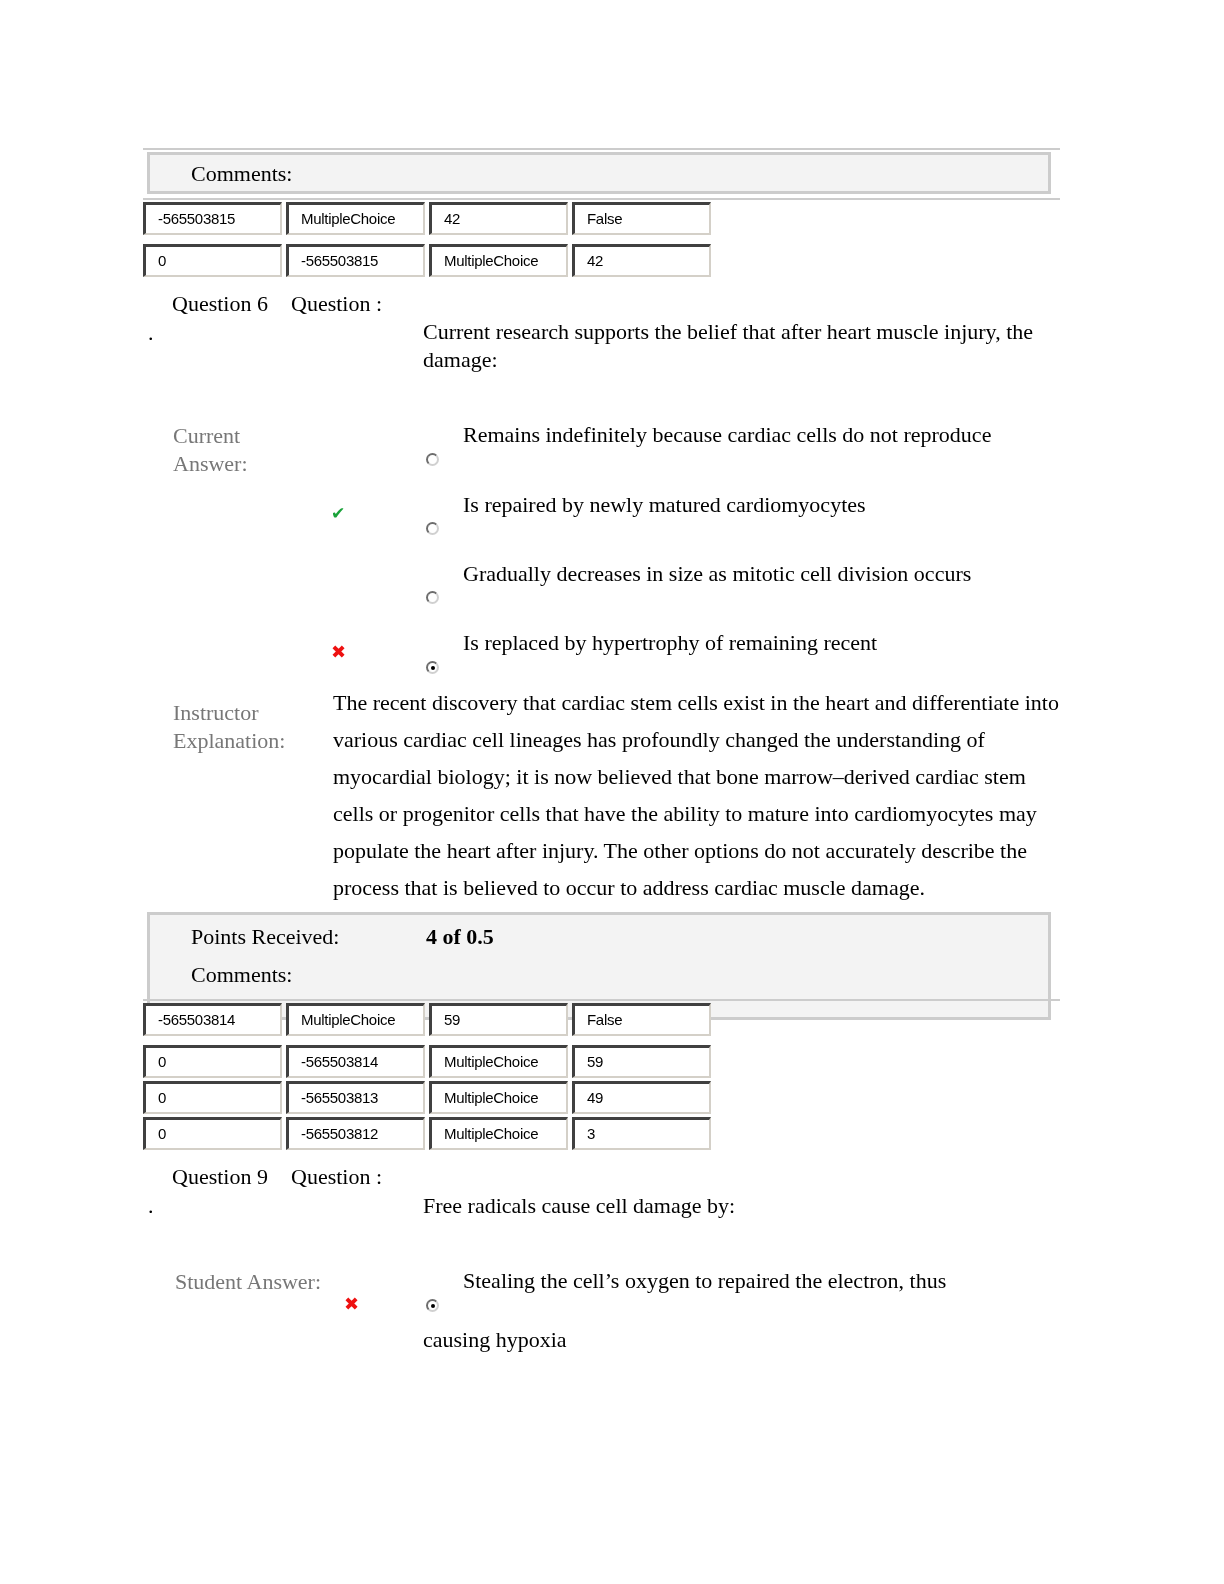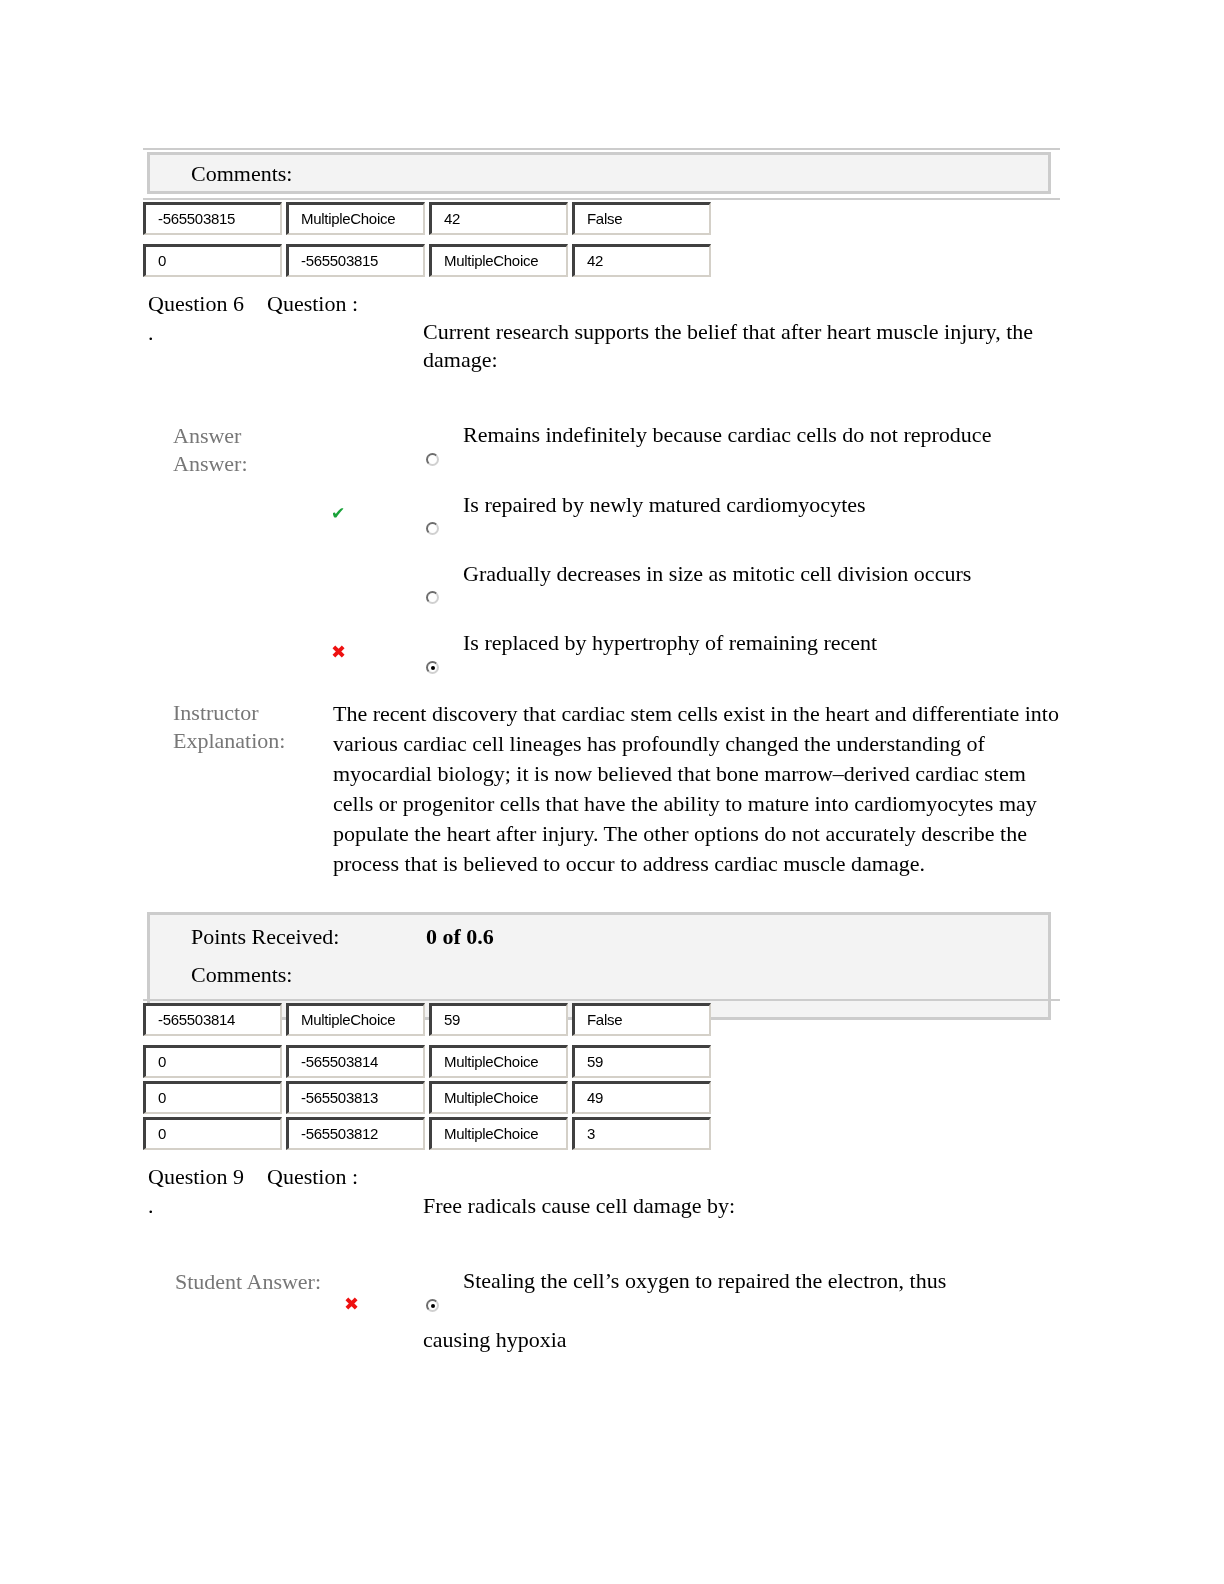--- a/index.html
+++ b/index.html
@@ -10,35 +10,35 @@
            border: 3px solid #cccccc; box-sizing: border-box; }
     .box-label { position: absolute; font-size: 22px; color: #000; }
     .box-value { position: absolute; font-size: 22px; font-weight: bold; color: #000; }
     .tbl-row { position: absolute; left: 143px; display: flex; }
     .cell { width: 139px; height: 33px; margin-right: 4px; box-sizing: border-box;
             border-top: 3px solid #404040; border-left: 3px solid #404040;
             border-right: 2px solid #d4d0c8; border-bottom: 2px solid #d4d0c8;
             background: #fff; font-family: "Liberation Sans", "DejaVu Sans", sans-serif;
             font-size: 15px; line-height: 27px; padding-left: 12px; white-space: nowrap;
             letter-spacing: -0.3px; }
-    .q-head { position: absolute; font-size: 22px; }
+    .q-head { position: absolute; font-size: 22px; margin-left: 24px; }
     .q-dot { position: absolute; font-size: 22px; }
     .q-text { position: absolute; left: 423px; font-size: 22px; line-height: 28px; width: 640px; }
     .gray-label { position: absolute; font-size: 22px; color: #777777; line-height: 28px; }
     .opt-text { position: absolute; left: 463px; font-size: 22px; white-space: nowrap; }
     .radio { position: absolute; left: 426px; width: 13px; height: 13px; border-radius: 50%;
              box-sizing: border-box; border: 2px solid #6d6d6d; border-right-color: #d0d0d0;
              border-bottom-color: #d0d0d0; background: #fff; }
     .radio.checked::after { content: ""; position: absolute; left: 2.5px; top: 2.5px;
              width: 4px; height: 4px; border-radius: 50%; background: #000; }
     .mark { position: absolute; font-family: "DejaVu Sans", sans-serif; font-weight: bold; }
     .check { color: #1aa33a; font-size: 17px; }
     .cross { color: #ee1111; font-size: 18px; }
-    .explain { position: absolute; left: 333px; top: 699px; width: 730px;
-               font-size: 22px; line-height: 30px; font-family: Liberation Serif, serif; }
+    .explain { position: absolute; left: 333px; top: 684px; width: 730px;
+               font-size: 22px; line-height: 37px; font-family: Liberation Serif, serif; }
   </style>
 </head>
 <body>
 
 <div class="hr" style="top:148px;"></div>
 <div class="box" style="top:152px;height:42px;">
   <span class="box-label" style="left:41px;top:6px;">Comments:</span>
 </div>
 <div class="hr" style="top:198px;"></div>
 
@@ -54,21 +54,21 @@
   <div class="cell">MultipleChoice</div>
   <div class="cell">42</div>
 </div>
 
 <span class="q-head" style="left:148px;top:291px;">Question 6</span>
 <span class="q-head" style="left:267px;top:291px;">Question :</span>
 <span class="q-dot" style="left:148px;top:320px;">.</span>
 <div class="q-text" style="top:318px;">Current research supports the belief that after heart muscle injury, the damage:</div>
 
 <div class="gray-label" style="left:173px;top:422px;">
-  <div>Answer</div>
+  <div>Current</div>
   <div>Answer:</div>
 </div>
 
 <span class="opt-text" style="top:422px;">Remains indefinitely because cardiac cells do not reproduce</span>
 <span class="radio" style="top:453px;"></span>
 
 <span class="mark check" style="left:331px;top:503px;">✔</span>
 <span class="opt-text" style="top:492px;text-align:right;">Is repaired by newly matured cardiomyocytes</span>
 <span class="radio" style="top:522px;"></span>
 
@@ -80,21 +80,21 @@
 <span class="radio checked" style="top:661px;"></span>
 
 <div class="gray-label" style="left:173px;top:699px;line-height:27.5px;">
   <div>Instructor</div>
   <div>Explanation:</div>
 </div>
 <div class="explain">The recent discovery that cardiac stem cells exist in the heart and differentiate into various cardiac cell lineages has profoundly changed the understanding of myocardial biology; it is now believed that bone marrow–derived cardiac stem cells or progenitor cells that have the ability to mature into cardiomyocytes may populate the heart after injury. The other options do not accurately describe the process that is believed to occur to address cardiac muscle damage.</div>
 
 <div class="box" style="top:912px;height:108px;">
   <span class="box-label" style="left:41px;top:9px;">Points Received:</span>
-  <span class="box-value" style="left:276px;top:9px;">0 of 0.6</span>
+  <span class="box-value" style="left:276px;top:9px;">4 of 0.5</span>
   <span class="box-label" style="left:41px;top:47px;">Comments:</span>
 </div>
 <div class="hr" style="top:999px;"></div>
 
 <div class="tbl-row" style="top:1003px;">
   <div class="cell">-565503814</div>
   <div class="cell">MultipleChoice</div>
   <div class="cell">59</div>
   <div class="cell">False</div>
 </div>

